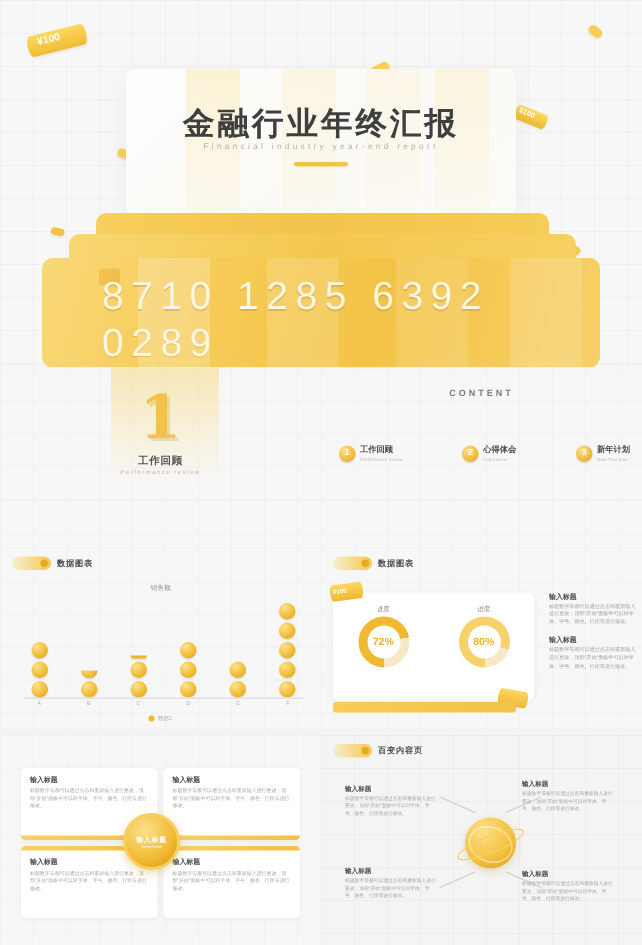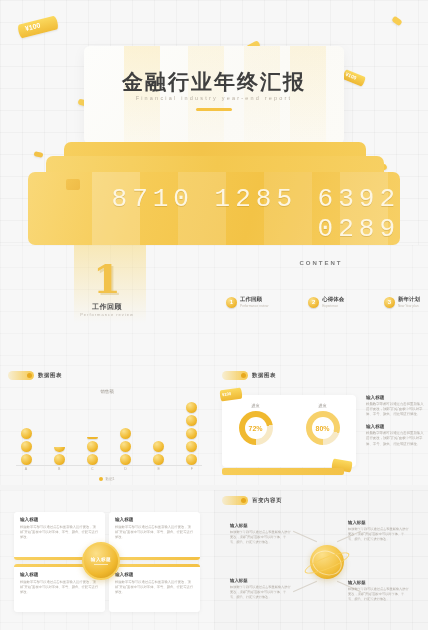--- a/index.html
+++ b/index.html
@@ -35,23 +35,23 @@
   .card{ position:absolute; border-radius:7px; }
   .card-back{ left:64px; top:142px; width:302px; height:42px;
     background:linear-gradient(100deg,#f7cf5e,#f3c44a 45%,#f6cd59); }
   .card-mid { left:46px; top:156px; width:338px; height:44px;
     background:linear-gradient(100deg,#f8d671,#f4c84f 50%,#f7d063); }
   .card-front{ left:28px; top:172px; width:372px; height:73px;
     background:linear-gradient(105deg,#f9d familiar,#f4c64c); }
   .card-front{ background:linear-gradient(105deg,#f9d878 0%,#f6cb56 30%,#f3c346 60%,#f7d066 100%); overflow:hidden;}
   .card-front .lightband{ position:absolute; top:0; bottom:0; width:48px;
     background:rgba(255,255,255,.22); }
-  .card-num{ position:absolute; left:0; right:0; bottom:1px; text-align:right;
+  .card-num{ position:absolute; left:0; right:0; bottom:1px; text-align:left;
     font-size:26px; letter-spacing:5px; color:#fdf6e2; font-weight:400;
-    font-family:Liberation Mono, monospace;
+    font-family:Liberation Sans, sans-serif;
     text-shadow:0 1px 0 rgba(150,110,20,.25);padding-left:40px; }
   .chip{ position:absolute; left:38px; top:7px; width:14px; height:11px;
     border-radius:2px; background:linear-gradient(135deg,#f0b93a,#e8a92c);
     opacity:.55; }
 
   
   .note{ position:absolute; background:#f8cf53; border-radius:3px;
     box-shadow:0 1px 2px rgba(0,0,0,.08); }
   .note.n1{ left:18px; top:20px; width:40px; height:14px;
      transform:rotate(-14deg);

